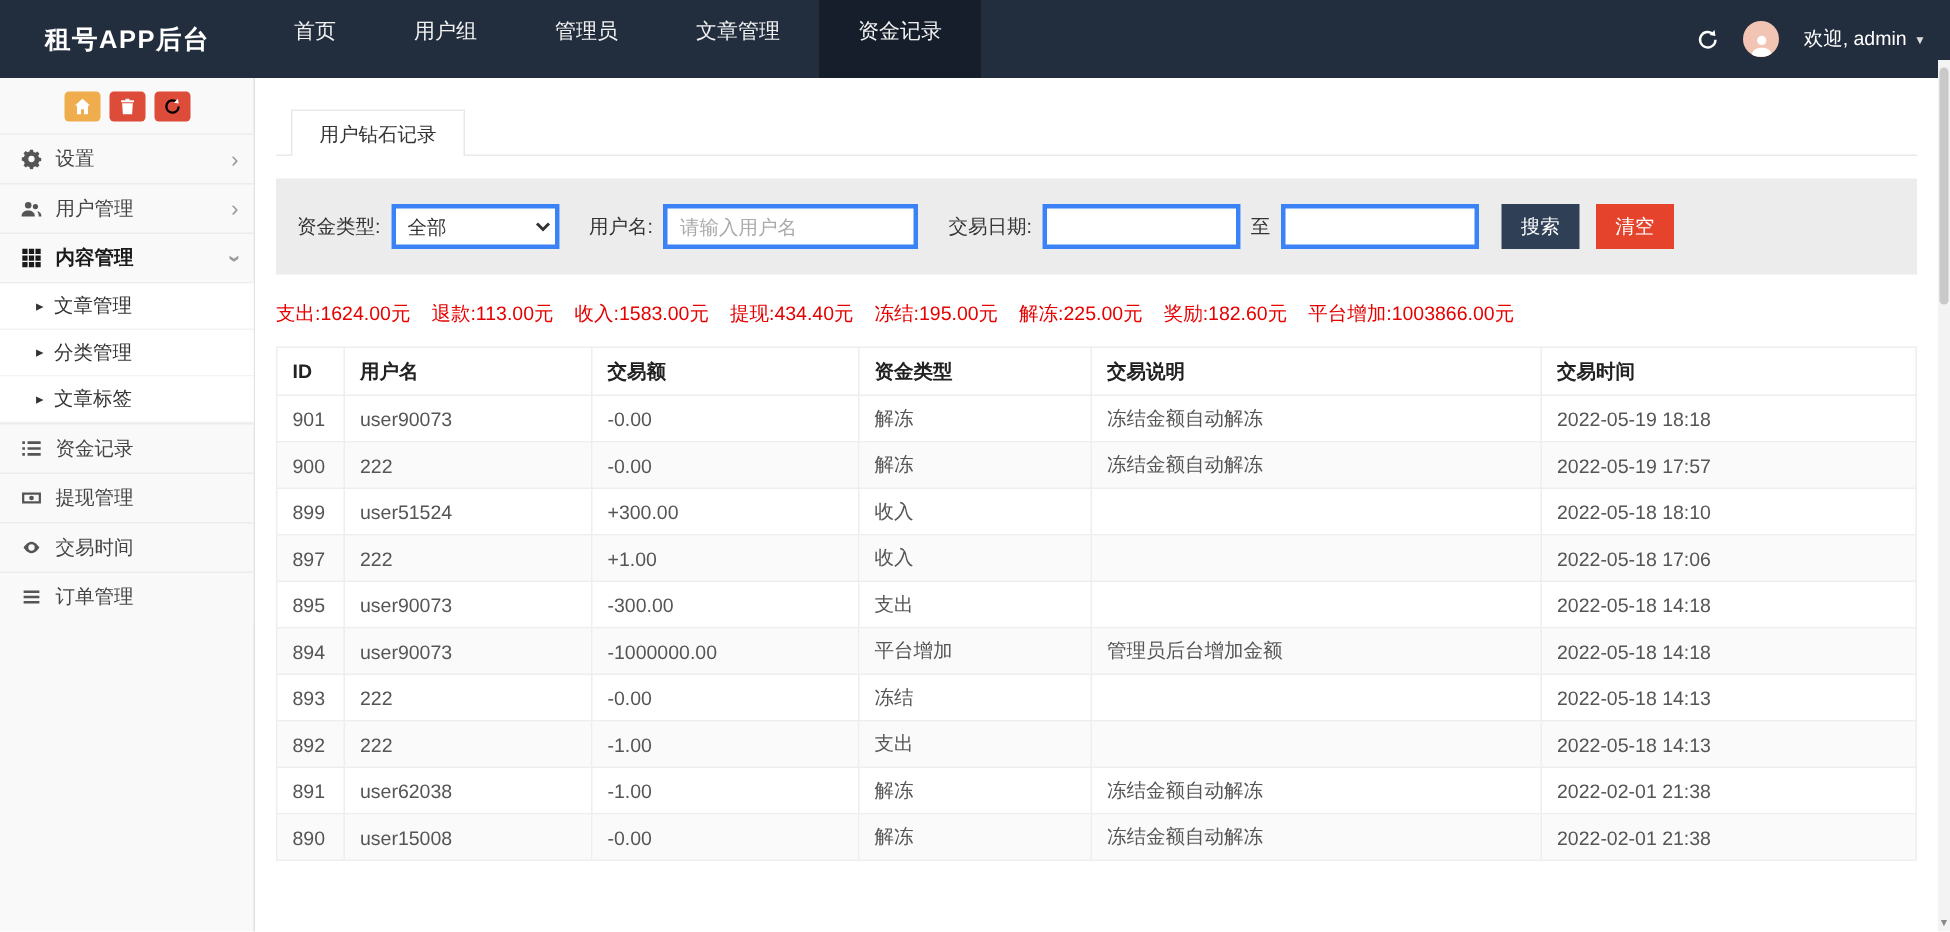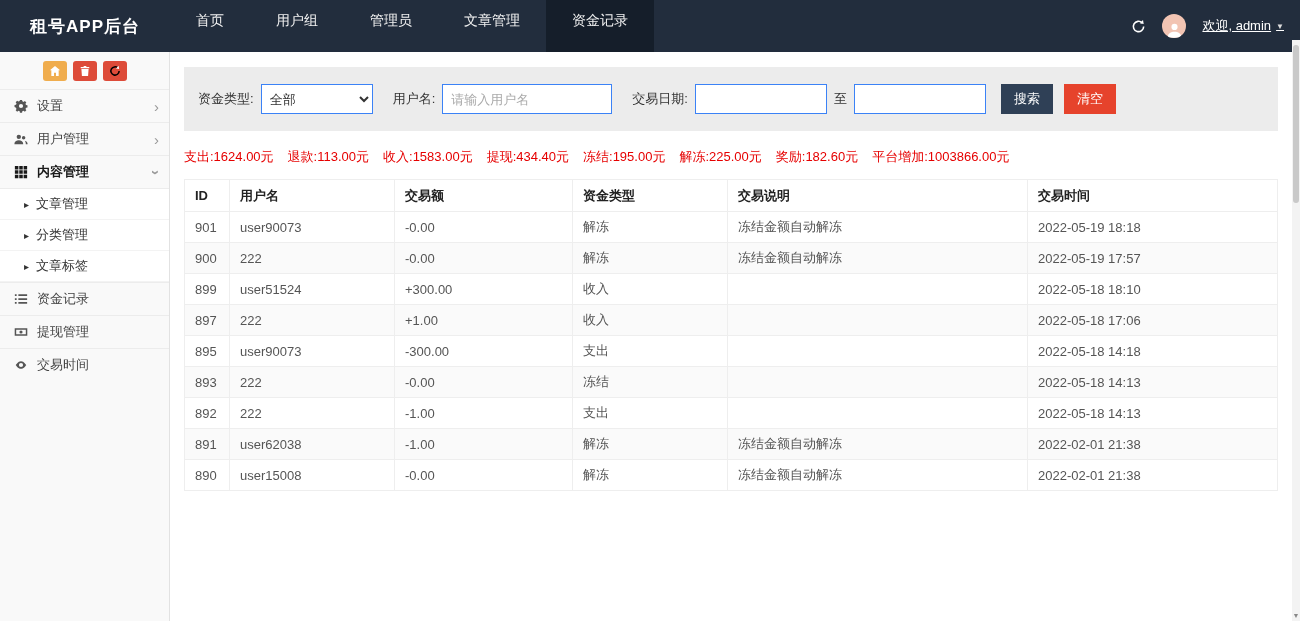--- a/index.html
+++ b/index.html
@@ -15,21 +15,21 @@
     width:1300px;height:621px;overflow:hidden;background:#fff;
     font-family:"Liberation Sans","DejaVu Sans",sans-serif;
     -webkit-font-smoothing:antialiased;
   }
   
   .topbar{display:flex;height:52px;background:var(--c-navbar);color:#fff;align-items:stretch;}
   .brand{width:170px;display:flex;align-items:center;justify-content:center;font-size:17px;font-weight:bold;letter-spacing:1px;flex:none;}
   .nav{display:flex;}
   .nav-item{padding:0 26px;line-height:40px;font-size:14px;color:#f2f2f2;cursor:pointer;white-space:nowrap;}
   .nav-item.active{background:var(--c-navbar-active);}
-  .top-right{margin-left:auto;display:flex;align-items:center;gap:16px;padding-right:16px;text-decoration:underline;}
+  .top-right{margin-left:auto;display:flex;align-items:center;gap:16px;padding-right:16px;}
   .top-refresh{display:flex;cursor:pointer;}
   .top-refresh svg{width:15px;height:15px;color:#fff;fill:#fff;}
   .avatar{width:24px;height:24px;border-radius:50%;background:#f2c4b3;display:flex;align-items:flex-end;justify-content:center;overflow:hidden;cursor:pointer;}
   .avatar svg{width:17px;height:17px;fill:#fff;}
   .welcome{font-size:13px;color:#fff;cursor:pointer;display:flex;align-items:center;gap:5px;white-space:nowrap;}
   .caret{font-size:8px;color:#ddd;}
   
   .layout{display:flex;height:581px;}
   .sidebar{width:170px;flex:none;background:#f9f9f9;border-right:1px solid #e2e2e2;}
   .quick{display:flex;justify-content:center;gap:6px;padding:9px 0 8px;}
@@ -43,21 +43,21 @@
   .chev.down{transform:rotate(90deg);}
   .submenu{background:#fff;border-top:1px solid #ececec;}
   .sub-item{height:31px;display:flex;align-items:center;padding-left:24px;font-size:13px;color:#333;cursor:pointer;border-bottom:1px solid #f3f3f3;background:#fff;}
   .tri{font-size:10px;margin-right:7px;color:#333;}
   
   .content{flex:1;position:relative;overflow:hidden;background:#fff;}
   .tabs{margin:20px 22px 0 14px;border-bottom:1px solid #e9e9e9;padding-left:10px;}
   .tab{display:inline-block;padding:0 18px;height:31px;line-height:31px;font-size:13px;color:#333;background:#fff;border:1px solid #e9e9e9;border-bottom:none;position:relative;top:1px;cursor:pointer;}
   .filter{margin:15px 22px 0 14px;background:#ececec;height:64px;display:flex;align-items:center;padding:12px 14px;gap:7px;font-size:13px;color:#333;}
   .ml{margin-left:13px;}
-  .ctl{height:30px;border:1px solid #3b82f6;background:#fff;font-size:13px;color:#333;padding:0 8px;}
+  .ctl{height:30px;border:3px solid #3b82f6;background:#fff;font-size:13px;color:#333;padding:0 8px;}
   select.ctl{width:112px;padding:0 4px;}
   .inp-user{width:170px;}
   .inp-date{width:132px;}
   .ctl::placeholder{color:#aaa;}
   .btn{height:30px;border:none;color:#fff;font-size:13px;padding:0 13px;cursor:pointer;}
   .btn-search{background:var(--c-search);margin-left:8px;}
   .btn-clear{background:var(--c-clear);margin-left:4px;}
   .summary{margin:17px 22px 0 14px;color:var(--c-summary);font-size:13px;display:flex;gap:14px;white-space:nowrap;}
   .tbl-wrap{margin:13px 22px 0 14px;}
   table{width:100%;border-collapse:collapse;font-size:13px;table-layout:fixed;}
@@ -187,24 +187,35 @@
           <span>提现管理</span>
         </div>
         <div class="side-item">
           <span style="display: inline-flex;">
             <svg viewBox="0 0 16 16" width="14" height="14">
               <path fill-rule="evenodd" d="M8 3.6c-3.4 0-6 4.4-6 4.4s2.6 4.4 6 4.4 6-4.4 6-4.4-2.6-4.4-6-4.4zm0 6.8a2.4 2.4 0 1 1 0-4.8 2.4 2.4 0 0 1 0 4.8z"></path>
             </svg>
           </span>
           <span>交易时间</span>
         </div>
+        <div class="side-item">
+          <span style="display: inline-flex;">
+            <svg viewBox="0 0 16 16" width="14" height="14">
+              <path d="M2 3h12v2H2zm0 4h12v2H2zm0 4h12v2H2z"></path>
+            </svg>
+          </span>
+          <span>订单管理</span>
+        </div>
       </nav>
   </aside>
 
   <main class="content">
+    <div class="tabs">
+      <span class="tab">用户钻石记录</span>
+    </div>
 
     <div class="filter">
       <label>资金类型:</label>
       <select class="ctl">
         <option>全部</option>
       </select>
       <label class="ml">用户名:</label>
       <input class="ctl inp-user" placeholder="请输入用户名" style="">
       <label class="ml">交易日期:</label>
       <input class="ctl inp-date" value="" style="">
@@ -280,20 +291,28 @@
             </tr>
             <tr>
               <td>895</td>
               <td>user90073</td>
               <td>-300.00</td>
               <td>支出</td>
               <td></td>
               <td>2022-05-18 14:18</td>
             </tr>
             <tr>
+              <td>894</td>
+              <td>user90073</td>
+              <td>-1000000.00</td>
+              <td>平台增加</td>
+              <td>管理员后台增加金额</td>
+              <td>2022-05-18 14:18</td>
+            </tr>
+            <tr>
               <td>893</td>
               <td>222</td>
               <td>-0.00</td>
               <td>冻结</td>
               <td></td>
               <td>2022-05-18 14:13</td>
             </tr>
             <tr>
               <td>892</td>
               <td>222</td>

